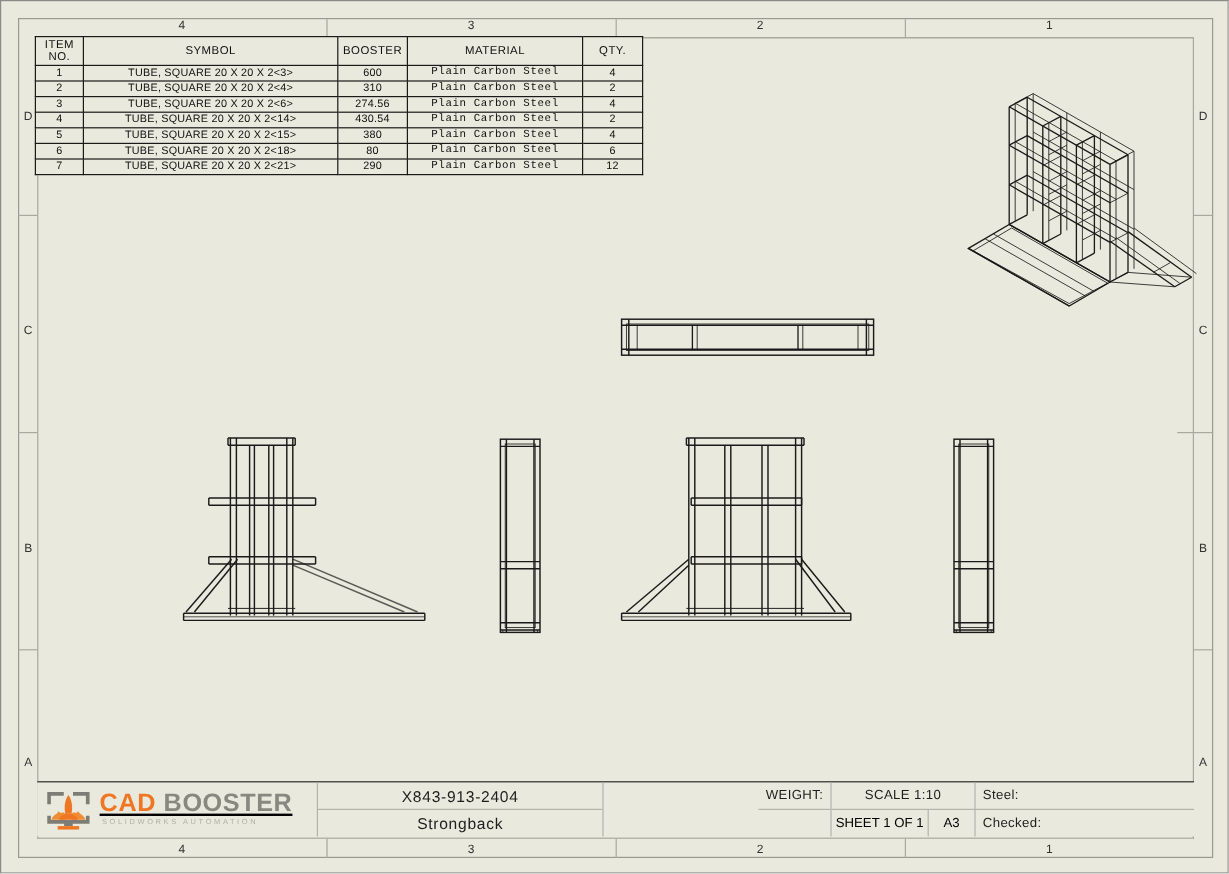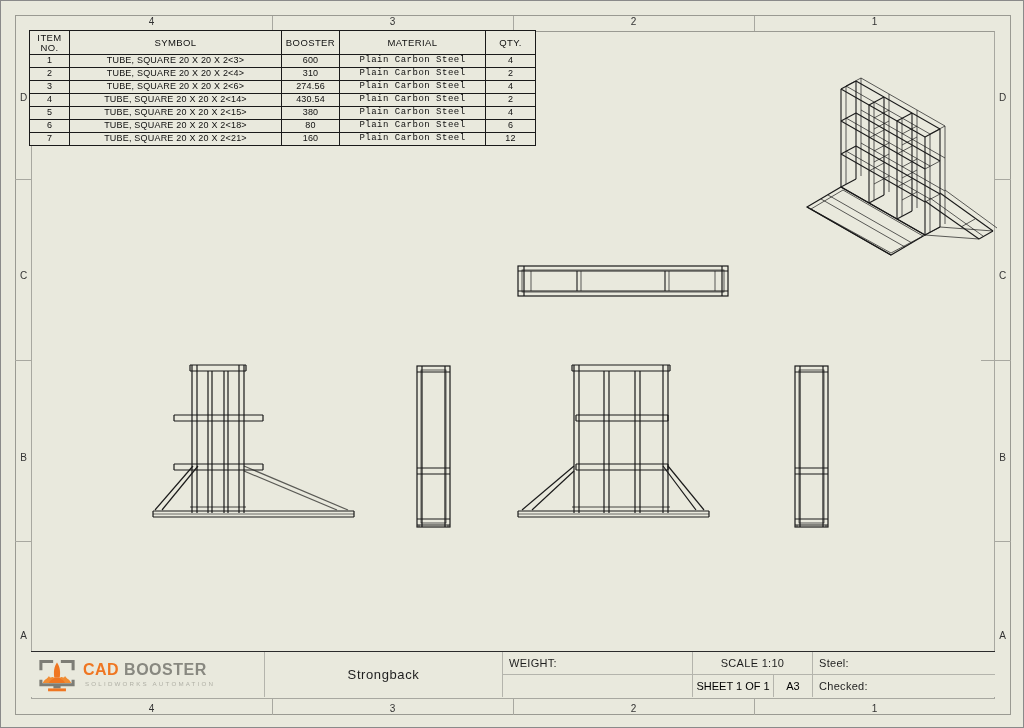--- a/index.html
+++ b/index.html
@@ -110,29 +110,29 @@
   .tb-row.big { font-size: 13px; letter-spacing: 0.6px; }
 
   #tb-logo {
     width: 234px;
     display: flex; align-items: center;
     padding-left: 6px;
     border-right: 1px solid #b4b4ac;
   }
   #logo-mark { width: 40px; height: 34px; flex: none; margin-right: 6px; }
   #logo-text { display: flex; flex-direction: column; line-height: 1; }
-  #logo-title { font-size: 16px; font-weight: bold; letter-spacing: 0.5px; }
+  #logo-title { font-size: 21px; font-weight: bold; letter-spacing: 0.5px; text-decoration: underline; }
   #logo-cad { color: #ef7622; }
   #logo-booster { color: #888880; }
   #logo-sub {
     font-size: 6.2px; color: #b0b0a6; letter-spacing: 2.2px;
     margin-top: 3px; margin-left: 2px; font-weight: normal;
   }
   #tb-name { width: 238px; }
-  #tb-weight { width: 190px; }
+  #tb-weight { width: 190px; align-items: flex-end; }
   #tb-scale { width: 120px; }
   #tb-person { flex: 1; border-right: none; }
   .scale-split { display: flex; flex: 1; }
   .scale-split .sp-l { flex: 1; display: flex; align-items: center; justify-content: center; font-size: 11px; }
   .scale-split .sp-r { width: 40px; border-left: 1px solid #b4b4ac; display: flex; align-items: center; justify-content: center; font-size: 11px; }
 </style>
 </head>
 <body>
 
 <div id="sheet">
@@ -224,21 +224,21 @@
         <tr>
           <td>6</td>
           <td>TUBE, SQUARE 20 X 20 X 2&lt;18&gt;</td>
           <td>80</td>
           <td class="mat">Plain Carbon Steel</td>
           <td>6</td>
         </tr>
         <tr>
           <td>7</td>
           <td>TUBE, SQUARE 20 X 20 X 2&lt;21&gt;</td>
-          <td>160</td>
+          <td>290</td>
           <td class="mat">Plain Carbon Steel</td>
           <td>12</td>
         </tr>
       </tbody>
   </table>
 
   <div class="view" style="left:800px; top:60px;">
     <svg width="200" height="200" viewBox="0 0 200 200">
       <g fill="none" stroke="#1a1a1a" stroke-width="1.1" stroke-linejoin="miter">
 
@@ -503,20 +503,21 @@
         <path d="M38,28 C35,22 33,24 31,20 C29,24 27,19 25,23 L25,28 Z" fill="#f08c34"></path>
         <path d="M13,28 C15,23 17,25 19,22 L25,22 C27,25 29,23 31,28 Z" fill="#ef7622"></path>
       </svg>
       <div id="logo-text">
         <div id="logo-title"><span id="logo-cad">CAD</span><span id="logo-booster"> BOOSTER</span></div>
         <div id="logo-sub">SOLIDWORKS AUTOMATION</div>
       </div>
     </div>
 
     <div class="tb-cell" id="tb-name">
+      <div class="tb-row ctr div big">X843-913-2404</div>
       <div class="tb-row ctr big">Strongback</div>
     </div>
 
     <div class="tb-cell" id="tb-weight">
       <div class="tb-row div">WEIGHT:</div>
       <div class="tb-row"></div>
     </div>
 
     <div class="tb-cell" id="tb-scale" style="border-right:none;">
       <div class="tb-row ctr div" style="border-right:1px solid #b4b4ac;text-align:center;">SCALE 1:10</div>

